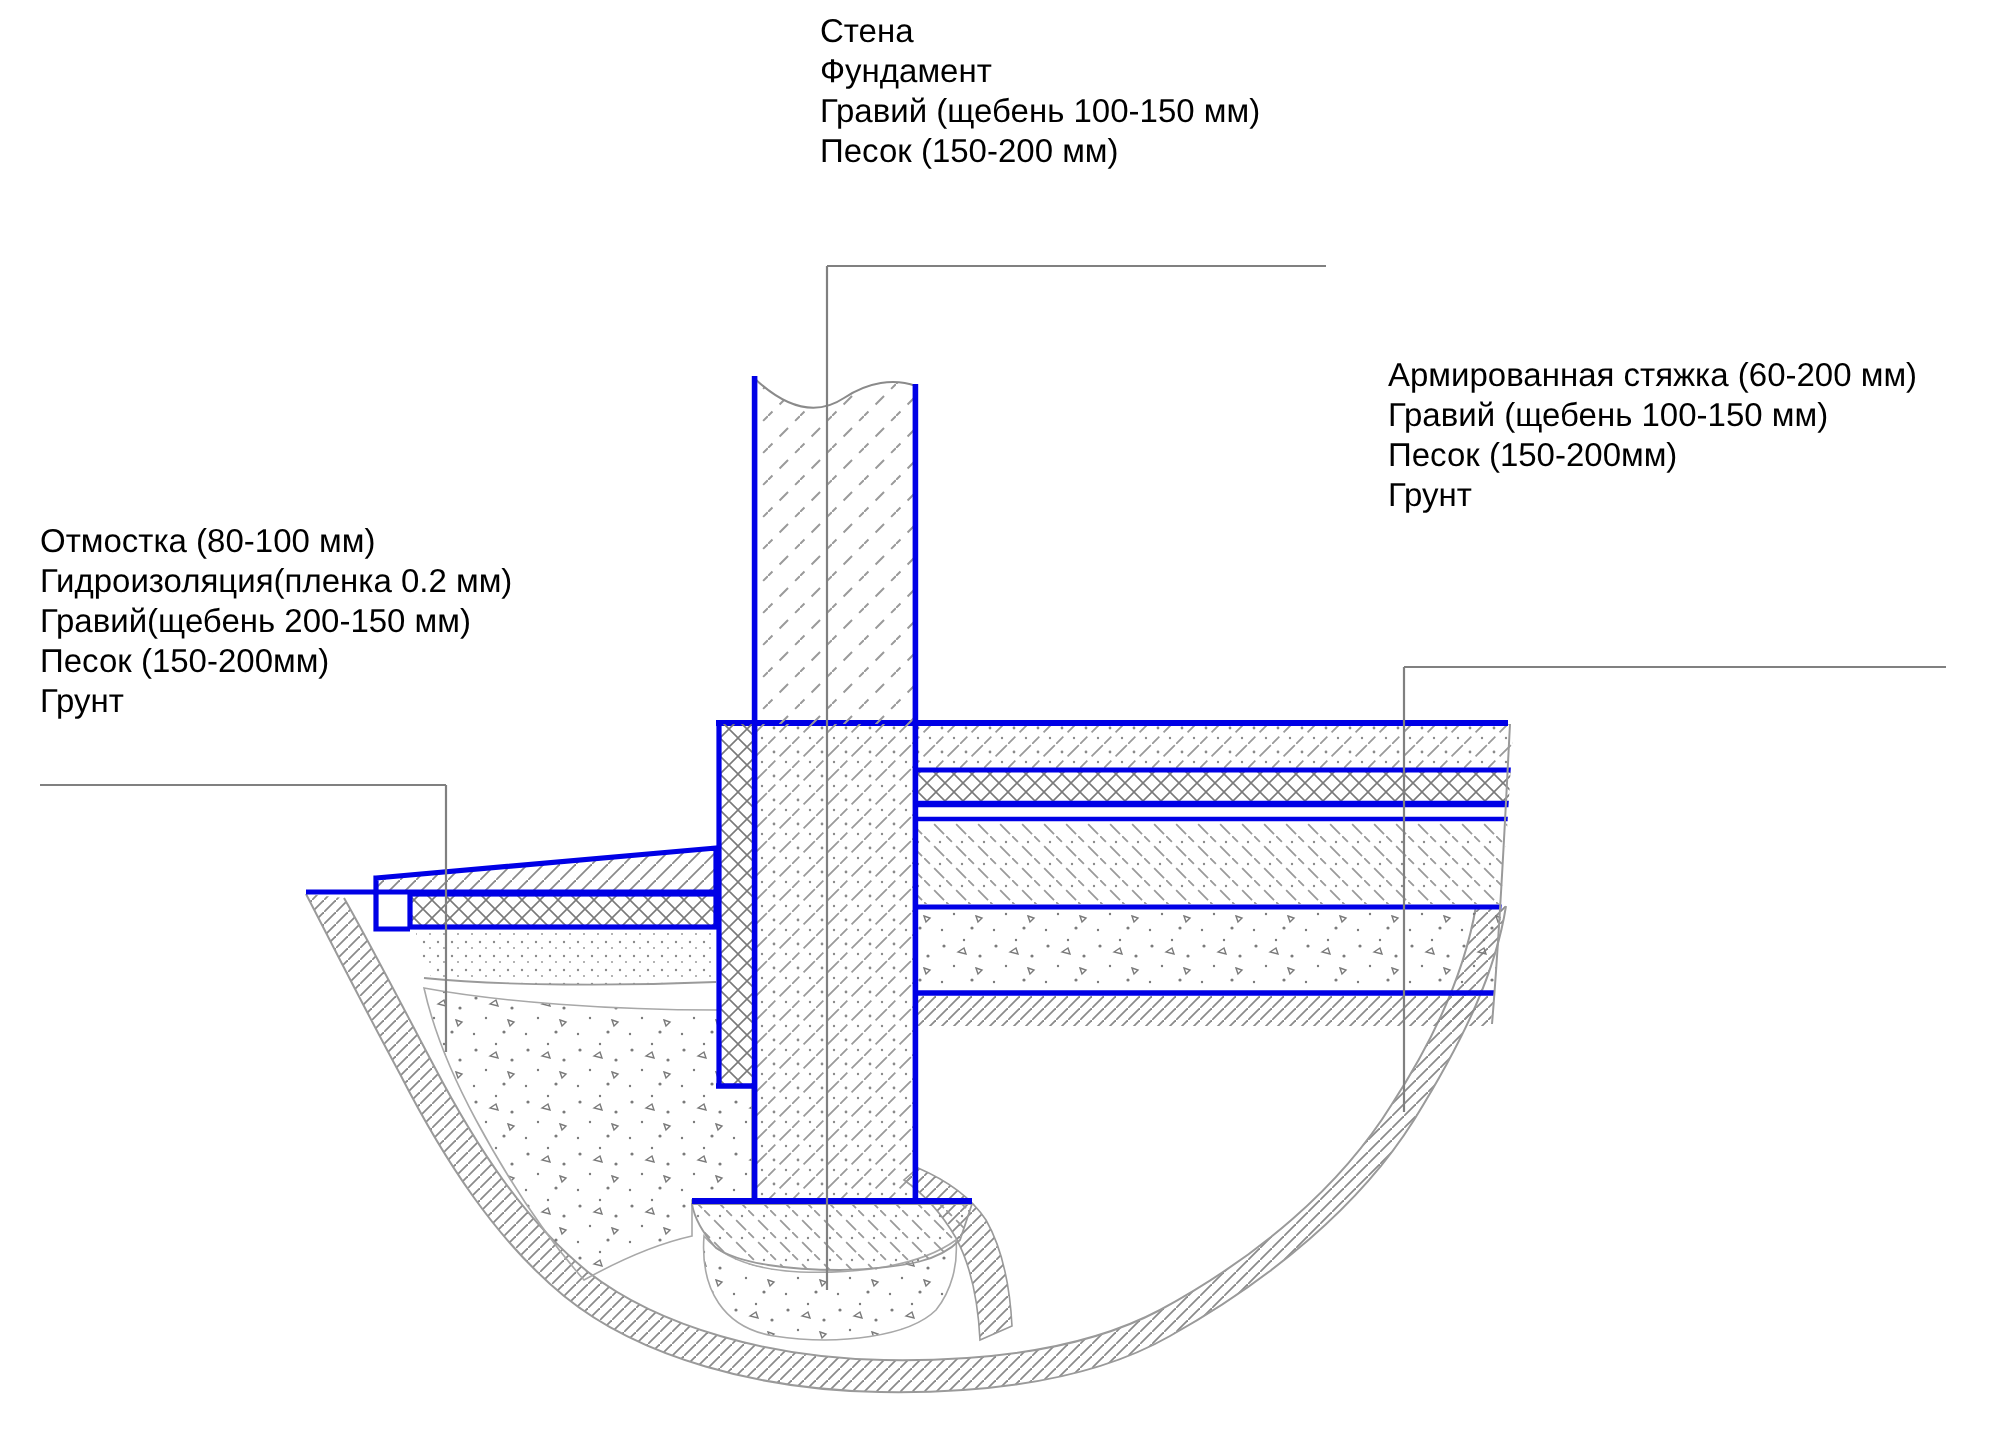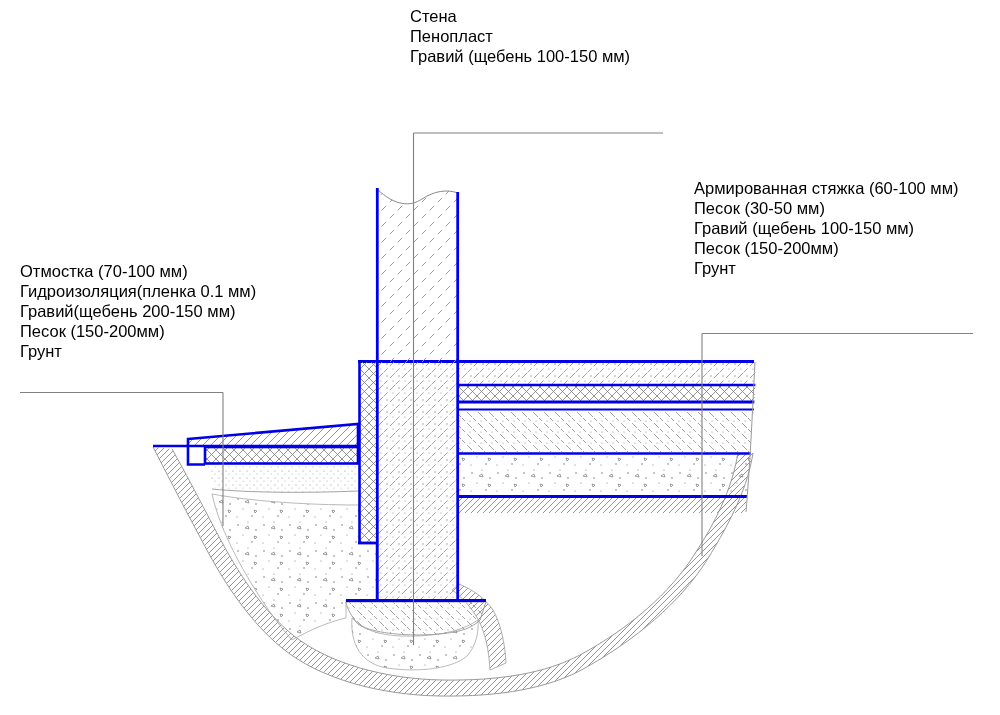--- a/index.html
+++ b/index.html
@@ -156,33 +156,33 @@
       <path d="M413.5,133 V645"></path>
       <path d="M20,392.5 H223"></path>
       <path d="M223,392.5 V526"></path>
       <path d="M702,333.5 H973"></path>
       <path d="M702,333.5 V556"></path>
     </g>
   </svg>
 
   <div class="callout" style="left:410px;top:6px">
     <div>Стена</div>
-    <div>Пенопласт</div>
+    <div>Фундамент</div>
     <div>Гравий (щебень 100-150 мм)</div>
+    <div>Песок (150-200 мм)</div>
   </div>
 
   <div class="callout" style="left:694px;top:178px">
-    <div>Армированная стяжка (60-100 мм)</div>
-    <div>Песок (30-50 мм)</div>
+    <div>Армированная стяжка (60-200 мм)</div>
     <div>Гравий (щебень 100-150 мм)</div>
     <div>Песок (150-200мм)</div>
     <div>Грунт</div>
   </div>
 
   <div class="callout" style="left:20px;top:261px">
-    <div>Отмостка (70-100 мм)</div>
-    <div>Гидроизоляция(пленка 0.1 мм)</div>
+    <div>Отмостка (80-100 мм)</div>
+    <div>Гидроизоляция(пленка 0.2 мм)</div>
     <div>Гравий(щебень 200-150 мм)</div>
     <div>Песок (150-200мм)</div>
     <div>Грунт</div>
   </div>
 
 </div>
 
 </body></html>

